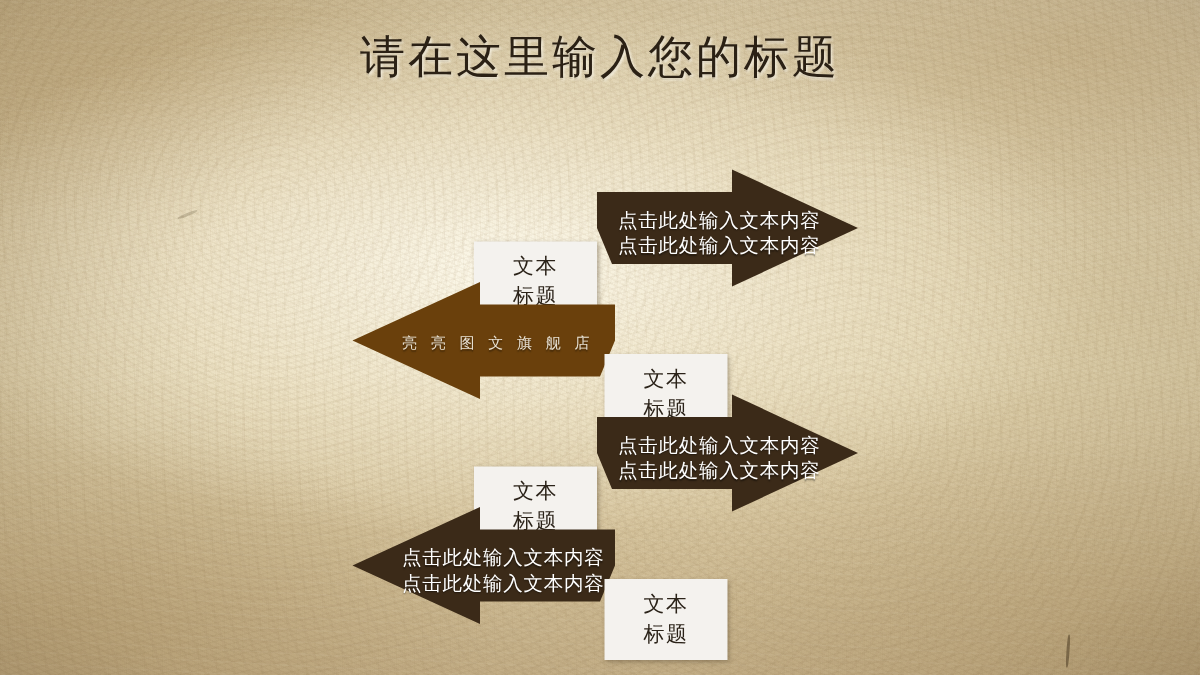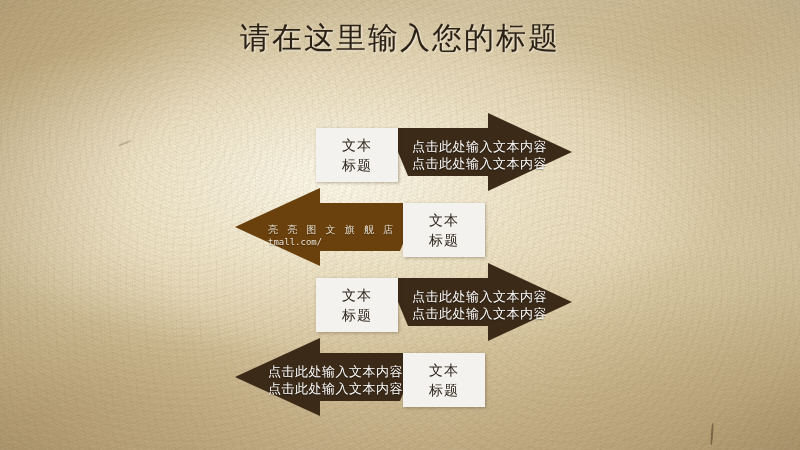--- a/index.html
+++ b/index.html
@@ -61,21 +61,21 @@
 
   .arrow{position:absolute;}
   .arrow svg{display:block;}
 
   .dark{fill:#3b2a18;}
   .brown{fill:#6a400c;}
 
   .wbox{
     position:absolute;background:#f4f2ee;
     box-shadow:1px 1px 3px rgba(60,45,25,.35);
-    display:flex;flex-direction:column;align-items:center;justify-content:center;
+    display:flex;flex-direction:column;align-items:center;justify-content:center;margin-top:33px;
   }
   .wbox .ln{
     font-family:"DejaVu Serif","Liberation Serif",serif;
     font-size:14px;color:#2b2319;line-height:20px;letter-spacing:1px;
   }
   .atext{
     position:absolute;color:#ffffff;
     font-family:Liberation Sans, sans-serif;
     font-size:13px;line-height:17px;letter-spacing:.5px;
     text-shadow:0 1px 1px rgba(0,0,0,.45);
@@ -124,21 +124,20 @@
       <svg width="260" height="84" viewBox="0 0 260 84">
         <path class="brown" d="M178,18 L88,18 L88,3 L3,42 L88,81 L88,66 L168,66 L178,42 Z"></path>
       </svg>
     </div>
     <div class="wbox" style="left:403px;top:203px;width:82px;height:54px;">
       <div class="ln">文本</div>
       <div class="ln">标题</div>
     </div>
     <div class="wm" style="left:268px;top:208px;margin-top:15px;">
       <div class="cn">亮 亮 图 文 旗 舰 店</div>
-      <div>tmall.com/</div>
     </div>
   </div>
 
   <div class="row">
     <div class="arrow" style="left:316px;top:260px;">
       <svg width="260" height="84" viewBox="0 0 260 84">
         <path class="dark" d="M82,18 L172,18 L172,3 L256,42 L172,81 L172,66 L92,66 L82,42 Z"></path>
       </svg>
     </div>
     <div class="wbox" style="left:316px;top:278px;width:82px;height:54px;">

